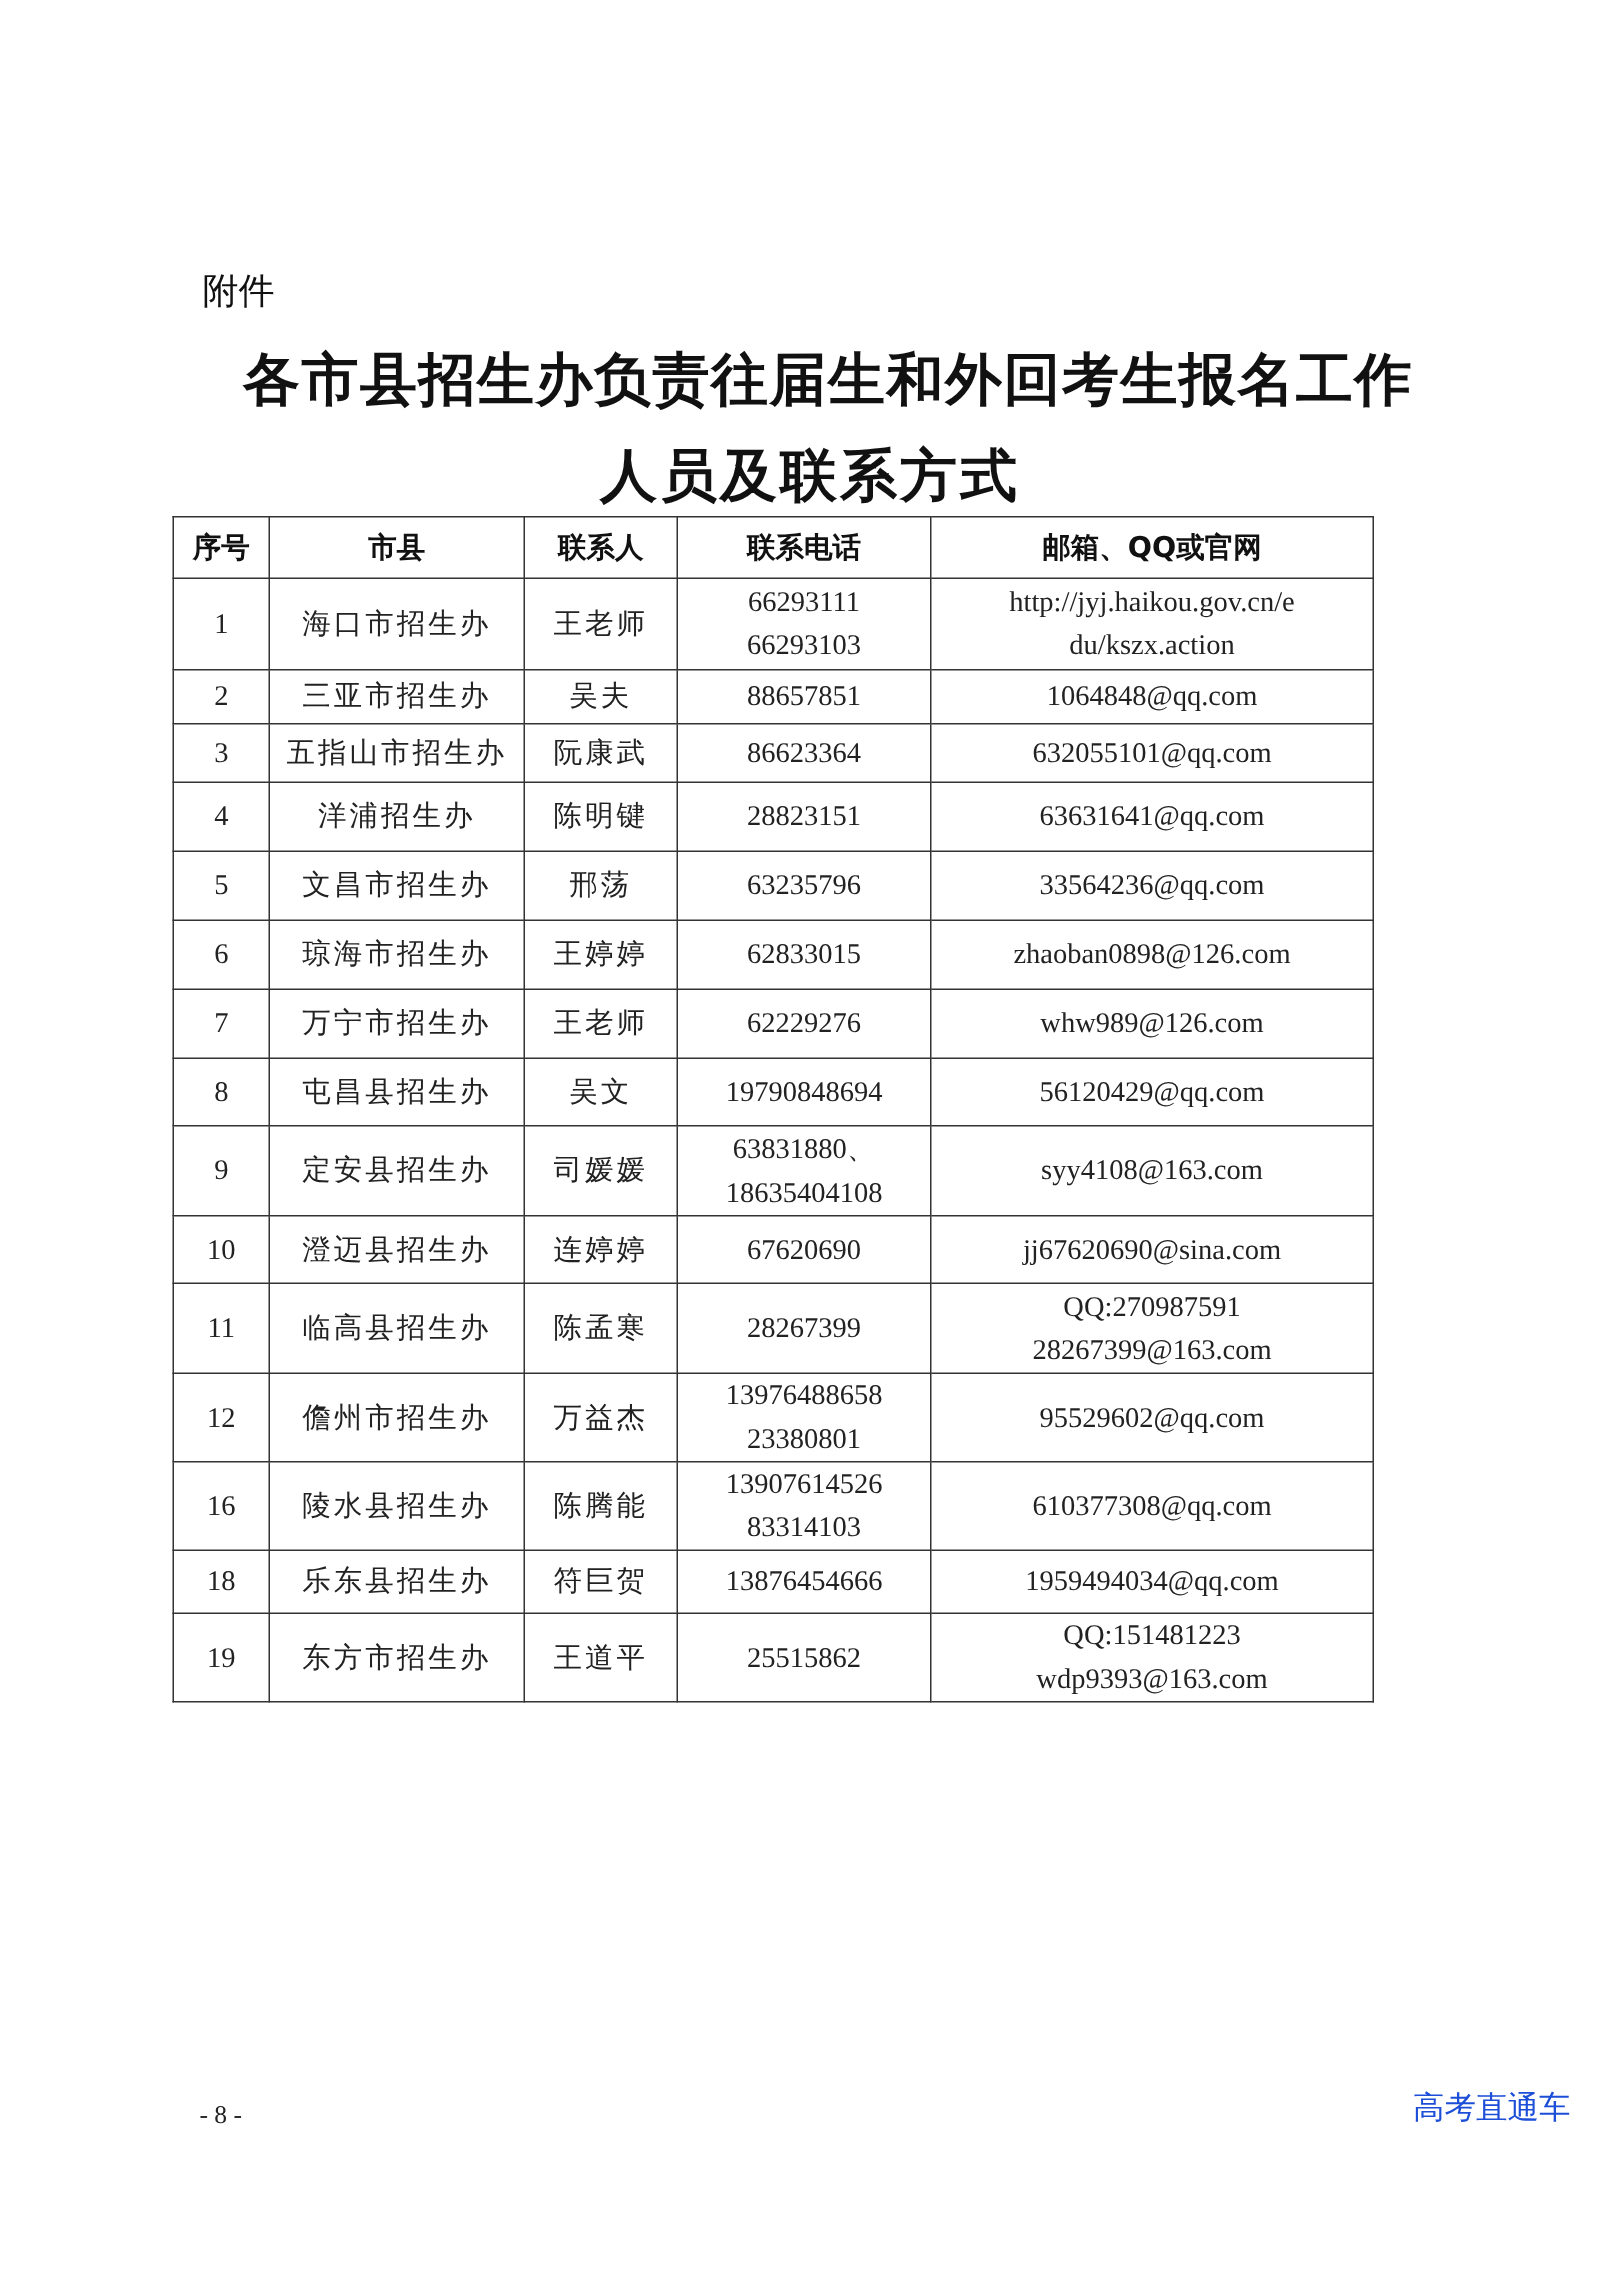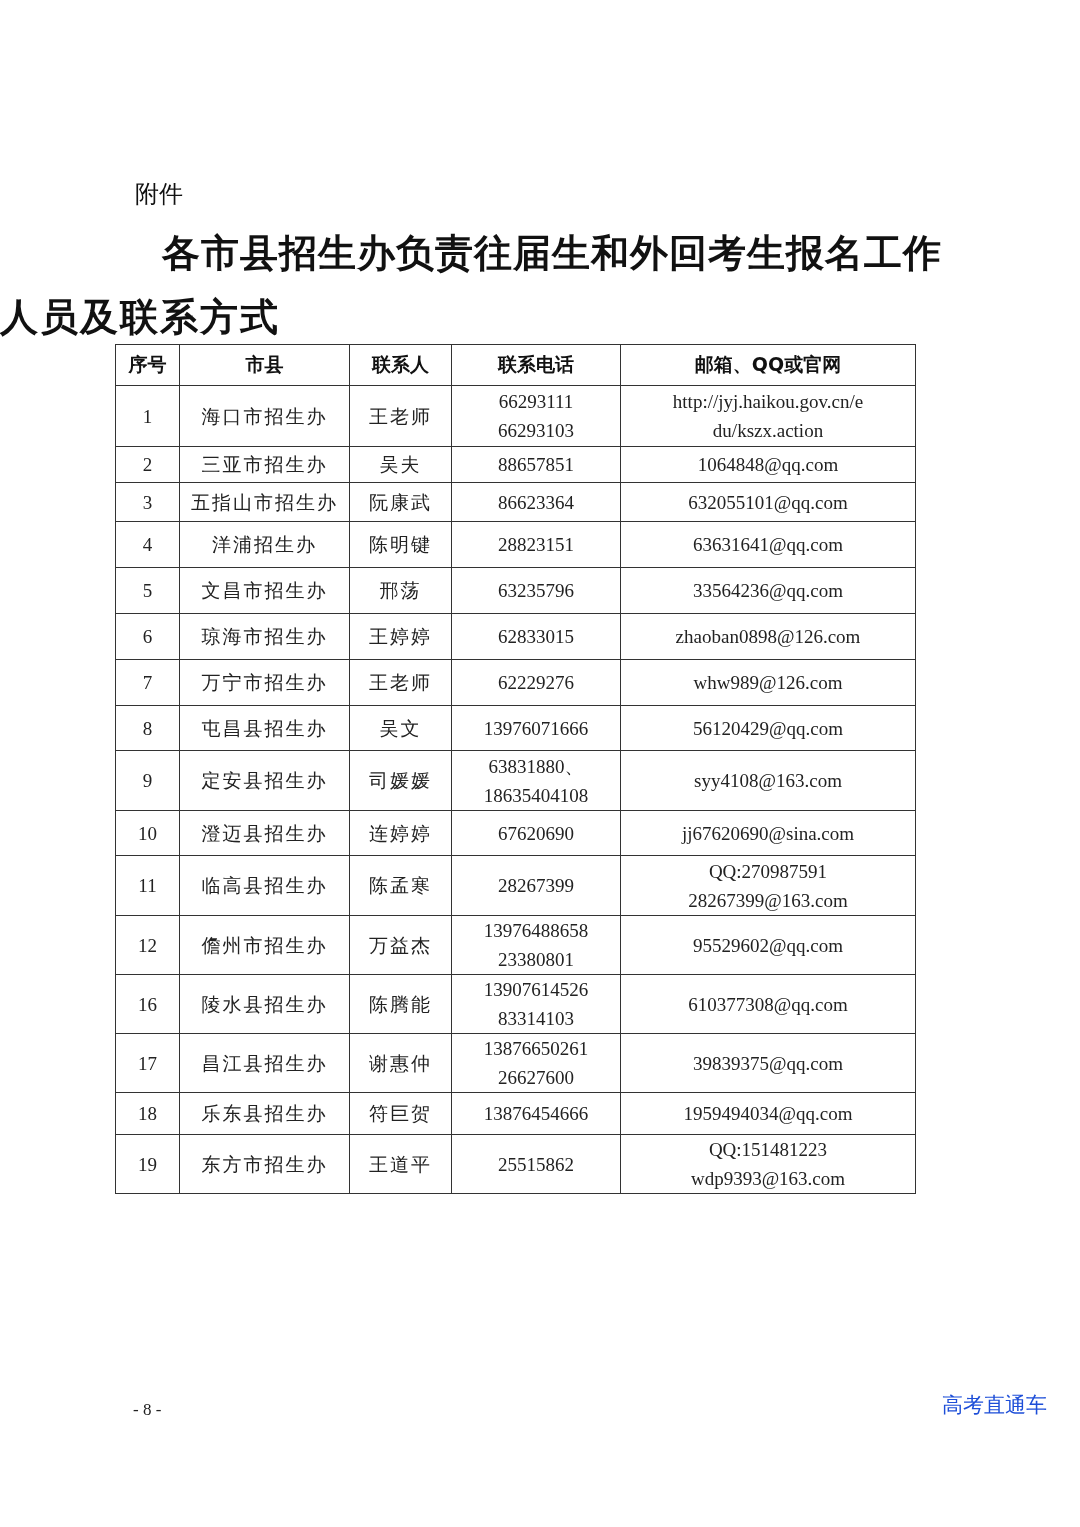--- a/index.html
+++ b/index.html
@@ -1,19 +1,19 @@
 <!DOCTYPE html>
 <html><head>
 <meta charset="utf-8">
 <style>
   html, body { margin:0; padding:0; background:#ffffff; }
   body { width:1080px; height:1527px; position:relative; overflow:hidden; color:#111; }
   .attach { position:absolute; left:135px; top:178px; font-family:"DejaVu Sans", sans-serif; font-size:24px; color:#111; }
   .title1 { position:absolute; left:0; width:1080px; top:228px; text-align:center; font-family:"DejaVu Sans", sans-serif; font-weight:bold; font-size:38px; letter-spacing:1px; color:#111; padding-left:12px; }
-  .title2 { position:absolute; left:0; width:1080px; top:292px; font-family:"DejaVu Sans", sans-serif; font-weight:bold; font-size:38px; letter-spacing:2px; color:#111; }
+  .title2 { position:absolute; left:0; width:1080px; top:292px; text-align:center; font-family:"DejaVu Sans", sans-serif; font-weight:bold; font-size:38px; letter-spacing:2px; color:#111; }
   table.contacts { position:absolute; left:115px; top:344px; width:800px; border-collapse:collapse; table-layout:fixed; }
   table.contacts th, table.contacts td { border:1.5px solid #333; text-align:center; vertical-align:middle; padding:0 2px; }
   table.contacts th { font-family:"DejaVu Sans", sans-serif; font-weight:bold; font-size:19px; height:40px; color:#111; }
   table.contacts td { font-family:"Liberation Serif", serif; font-size:19px; color:#222; line-height:29px; }
   td.city, td.person { font-family:"DejaVu Serif", serif; font-size:19px; letter-spacing:2px; color:#333; }
   td.mail { font-family:"Liberation Mono", monospace; font-size:18px; letter-spacing:0px; }
   td.mail.serif { font-family:"Liberation Serif", serif; font-size:19px; }
   td.phone .line, td.mail .line { display:block; }
   .pageno { position:absolute; left:133px; top:1400px; font-family:"Liberation Serif", serif; font-size:17px; color:#222; }
   .watermark { position:absolute; left:942px; top:1391px; font-family:"DejaVu Sans", sans-serif; font-size:21px; color:#1d4ed8; }
@@ -120,21 +120,21 @@
         </td>
         <td class="mail">
           <span class="line">whw989@126.com</span>
         </td>
       </tr>
       <tr style="height: 45px;">
         <td class="idx">8</td>
         <td class="city">屯昌县招生办</td>
         <td class="person">吴文</td>
         <td class="phone">
-          <span class="line">13976071666</span>
+          <span class="line">19790848694</span>
         </td>
         <td class="mail">
           <span class="line">56120429@qq.com</span>
         </td>
       </tr>
       <tr style="height: 60px;">
         <td class="idx">9</td>
         <td class="city">定安县招生办</td>
         <td class="person">司媛媛</td>
         <td class="phone">
@@ -185,32 +185,20 @@
         <td class="city">陵水县招生办</td>
         <td class="person">陈腾能</td>
         <td class="phone">
           <span class="line">13907614526</span>
           <span class="line">83314103</span>
         </td>
         <td class="mail">
           <span class="line">610377308@qq.com</span>
         </td>
       </tr>
-      <tr style="height: 59px;">
-        <td class="idx">17</td>
-        <td class="city">昌江县招生办</td>
-        <td class="person">谢惠仲</td>
-        <td class="phone">
-          <span class="line">13876650261</span>
-          <span class="line">26627600</span>
-        </td>
-        <td class="mail">
-          <span class="line">39839375@qq.com</span>
-        </td>
-      </tr>
       <tr style="height: 42px;">
         <td class="idx">18</td>
         <td class="city">乐东县招生办</td>
         <td class="person">符巨贺</td>
         <td class="phone">
           <span class="line">13876454666</span>
         </td>
         <td class="mail">
           <span class="line">1959494034@qq.com</span>
         </td>

